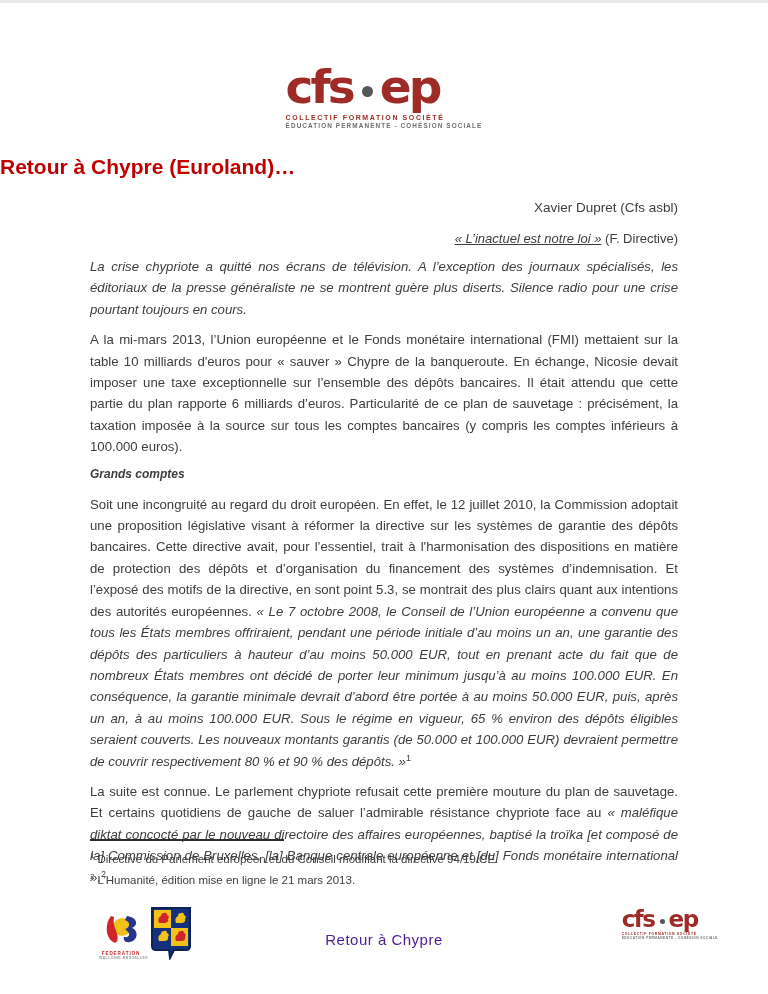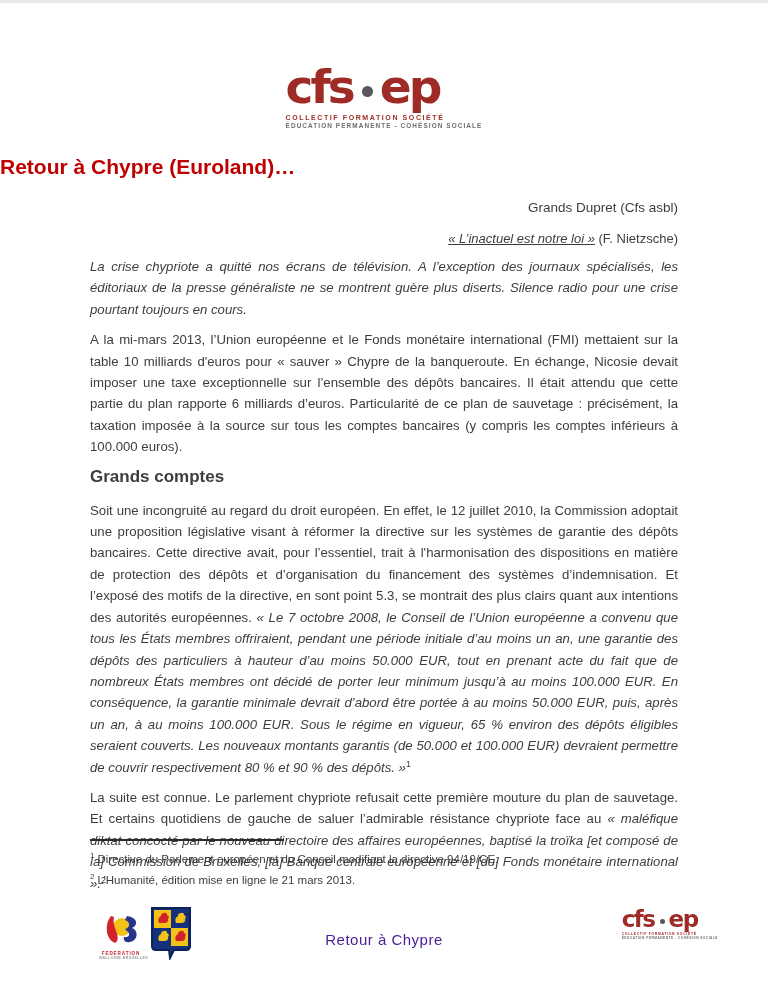--- a/index.html
+++ b/index.html
@@ -44,21 +44,21 @@
     font-size:13px;
   }
   .epigraph .it { font-style:italic;text-decoration:underline; }
   
   .body-text { position:absolute; top:253px; left:90px; width:588px; }
   .body-text p {
     font-size:13.2px; line-height:21.4px; text-align:justify; margin-bottom:9px;
   }
   .body-text p.italic { font-style:italic; }
   .body-text h2 {
-    font-size:17px; font-weight:bold; margin:4px 0 13px 0;
+    font-size:12px; font-weight:bold; font-style:italic; margin:4px 0 13px 0;
   }
   .body-text .it { font-style:italic; }
   sup.ref { font-size:9px; vertical-align:super; line-height:0; }
   
   .footnotes { position:absolute; top:836px; left:90px; width:588px; }
   .fn-sep { width:194px; height:2px; background:#2c2c2c; margin-bottom:6px; }
   .footnote { font-size:11.5px; line-height:17px; }
   .footnote sup { font-size:8px; margin-right:3px; }
   
   .footer-center {
@@ -88,23 +88,23 @@
 
   <div class="logo-block">
     <div class="cfsep">
       <span><span class="word">cfs</span><span class="dot"></span><span class="word">ep</span></span>
       <span class="sub sub1">COLLECTIF FORMATION SOCIÉTÉ</span>
       <span class="sub sub2">ÉDUCATION PERMANENTE - COHÉSION SOCIALE</span>
     </div>
   </div>
 
   <div class="doc-title">Retour à Chypre (Euroland)…</div>
-  <div class="byline">Grands Dupret (Cfs asbl)</div>
+  <div class="byline">Xavier Dupret (Cfs asbl)</div>
   <div class="epigraph">
-    <span class="it">« L’inactuel est notre loi »</span><span> (F. Nietzsche)</span>
+    <span class="it">« L’inactuel est notre loi »</span><span> (F. Directive)</span>
   </div>
 
   <div class="body-text">
     <p class="italic">La crise chypriote a quitté nos écrans de télévision. A l’exception des journaux spécialisés, les éditoriaux de la presse généraliste ne se montrent guère plus diserts. Silence radio pour une crise pourtant toujours en cours.</p>
     <p>A la mi-mars 2013, l’Union européenne et le Fonds monétaire international (FMI) mettaient sur la table 10 milliards d'euros pour « sauver » Chypre de la banqueroute. En échange, Nicosie devait imposer une taxe exceptionnelle sur l’ensemble des dépôts bancaires. Il était attendu que cette partie du plan rapporte 6 milliards d’euros. Particularité de ce plan de sauvetage : précisément, la taxation imposée à la source sur tous les comptes bancaires (y compris les comptes inférieurs à 100.000 euros).</p>
     <h2>Grands comptes</h2>
     <p><span>Soit une incongruité au regard du droit européen. En effet, le 12 juillet 2010, la Commission adoptait une proposition législative visant à réformer la directive sur les systèmes de garantie des dépôts bancaires. Cette directive avait, pour l’essentiel, trait à l'harmonisation des dispositions en matière de protection des dépôts et d’organisation du financement des systèmes d’indemnisation. Et l’exposé des motifs de la directive, en sont point 5.3, se montrait des plus clairs quant aux intentions des autorités européennes. </span><span class="it">« Le 7 octobre 2008, le Conseil de l’Union européenne a convenu que tous les États membres offriraient, pendant une période initiale d’au moins un an, une garantie des dépôts des particuliers à hauteur d’au moins 50.000 EUR, tout en prenant acte du fait que de nombreux États membres ont décidé de porter leur minimum jusqu’à au moins 100.000 EUR. En conséquence, la garantie minimale devrait d’abord être portée à au moins 50.000 EUR, puis, après un an, à au moins 100.000 EUR. Sous le régime en vigueur, 65 % environ des dépôts éligibles seraient couverts. Les nouveaux montants garantis (de 50.000 et 100.000 EUR) devraient permettre de couvrir respectivement 80 % et 90 % des dépôts. »</span><sup class="ref">1</sup></p>
     <p><span>La suite est connue. Le parlement chypriote refusait cette première mouture du plan de sauvetage. Et certains quotidiens de gauche de saluer l’admirable résistance chypriote face au </span><span class="it">« maléfique diktat concocté par le nouveau directoire des affaires européennes, baptisé la troïka [et composé de la] Commission de Bruxelles, [la] Banque centrale européenne et [du] Fonds monétaire international ».</span><sup class="ref">2</sup></p>
   </div>
 

